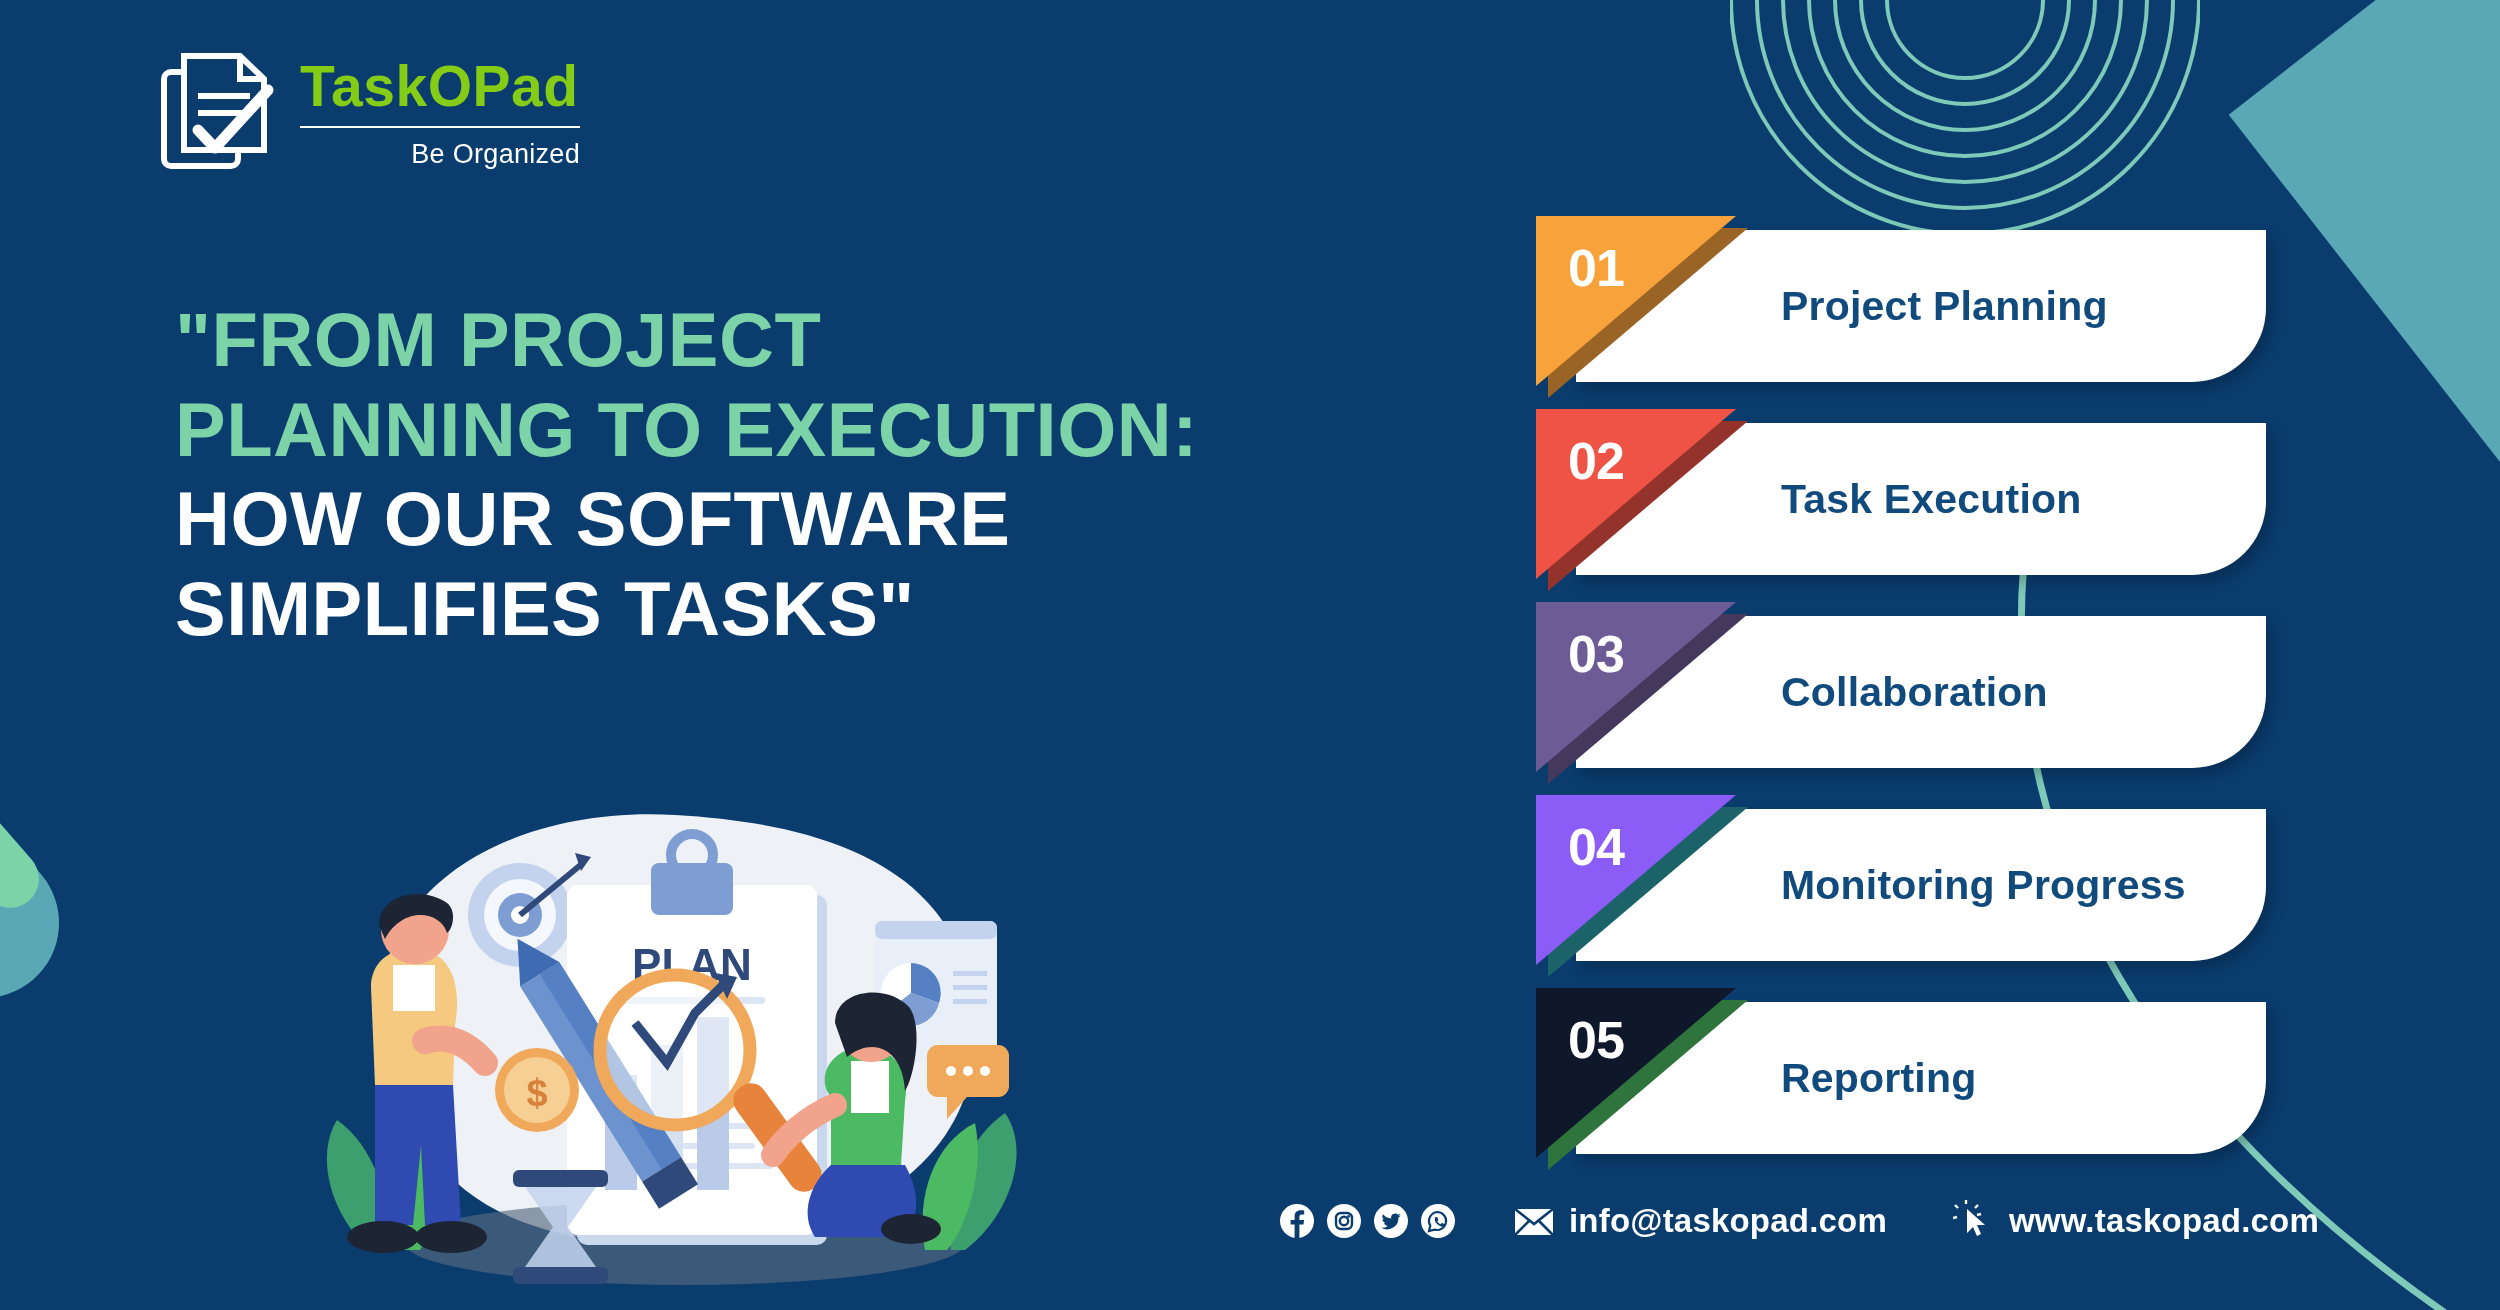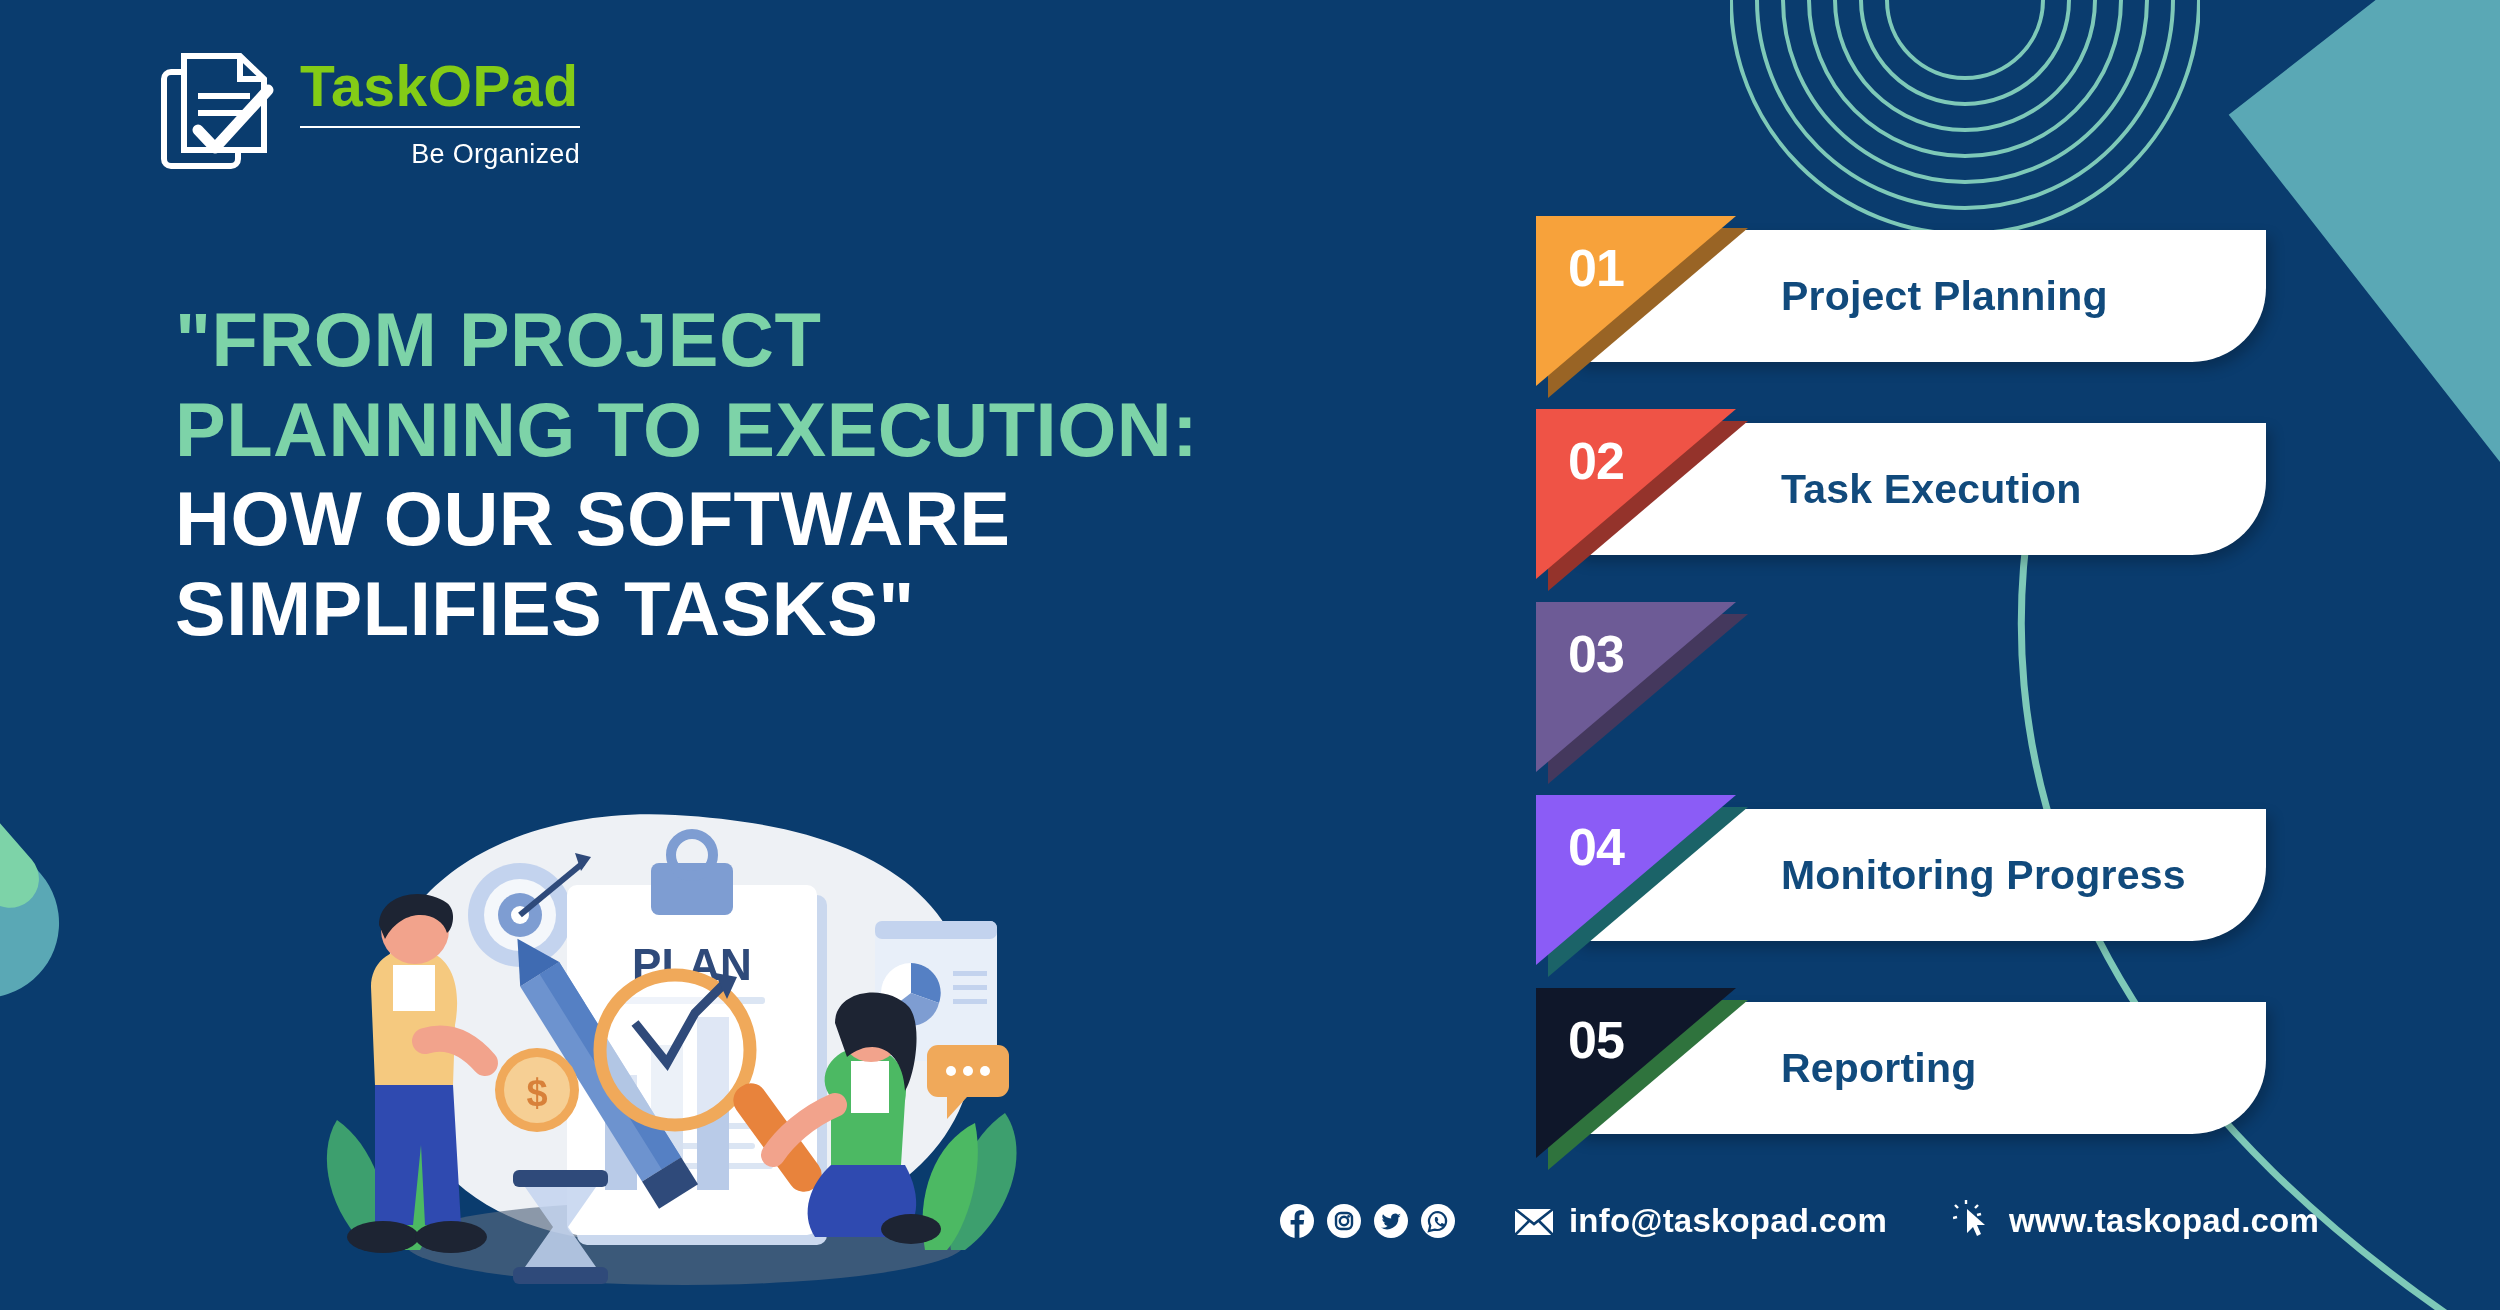--- a/index.html
+++ b/index.html
@@ -71,21 +71,21 @@
   
   #illustration { position:absolute; left:275px; top:745px; width:810px; height:560px; }
   #illustration svg { width:100%; height:100%; }
 
   
   #steps { position:absolute; left:1536px; top:216px; width:730px; }
   .step { position:relative; height:185px; margin-bottom:8px; }
 
   .step-card {
     position:absolute; left:40px; top:14px;
-    width:690px; height:132px;
+    width:690px; height:152px;
     background:#ffffff;
     border-radius:0 0 74px 0;
     box-shadow:5px 7px 14px rgba(0,0,0,0.23);
     display:flex; align-items:center;
   }
   .step-label {
     margin-left:205px;
     color:#114a7c; font-size:41px; font-weight:bold;
     letter-spacing:0.2px; white-space:nowrap;
   }
@@ -283,20 +283,23 @@
     <div class="step-card">
       <span class="step-label">Task Execution</span>
     </div>
     <div class="step-badge-shadow" style="background: rgb(239, 83, 70);"></div>
     <div class="step-badge" style="background: rgb(239, 83, 70);">
       <span class="step-num">02</span>
     </div>
   </div>
 
   <div class="step">
+    <div class="step-card">
+      <span class="step-label">Collaboration</span>
+    </div>
     <div class="step-badge-shadow" style="background: rgb(109, 91, 150);"></div>
     <div class="step-badge" style="background: rgb(109, 91, 150);">
       <span class="step-num">03</span>
     </div>
   </div>
 
   <div class="step">
     <div class="step-card">
       <span class="step-label">Monitoring Progress</span>
     </div>

